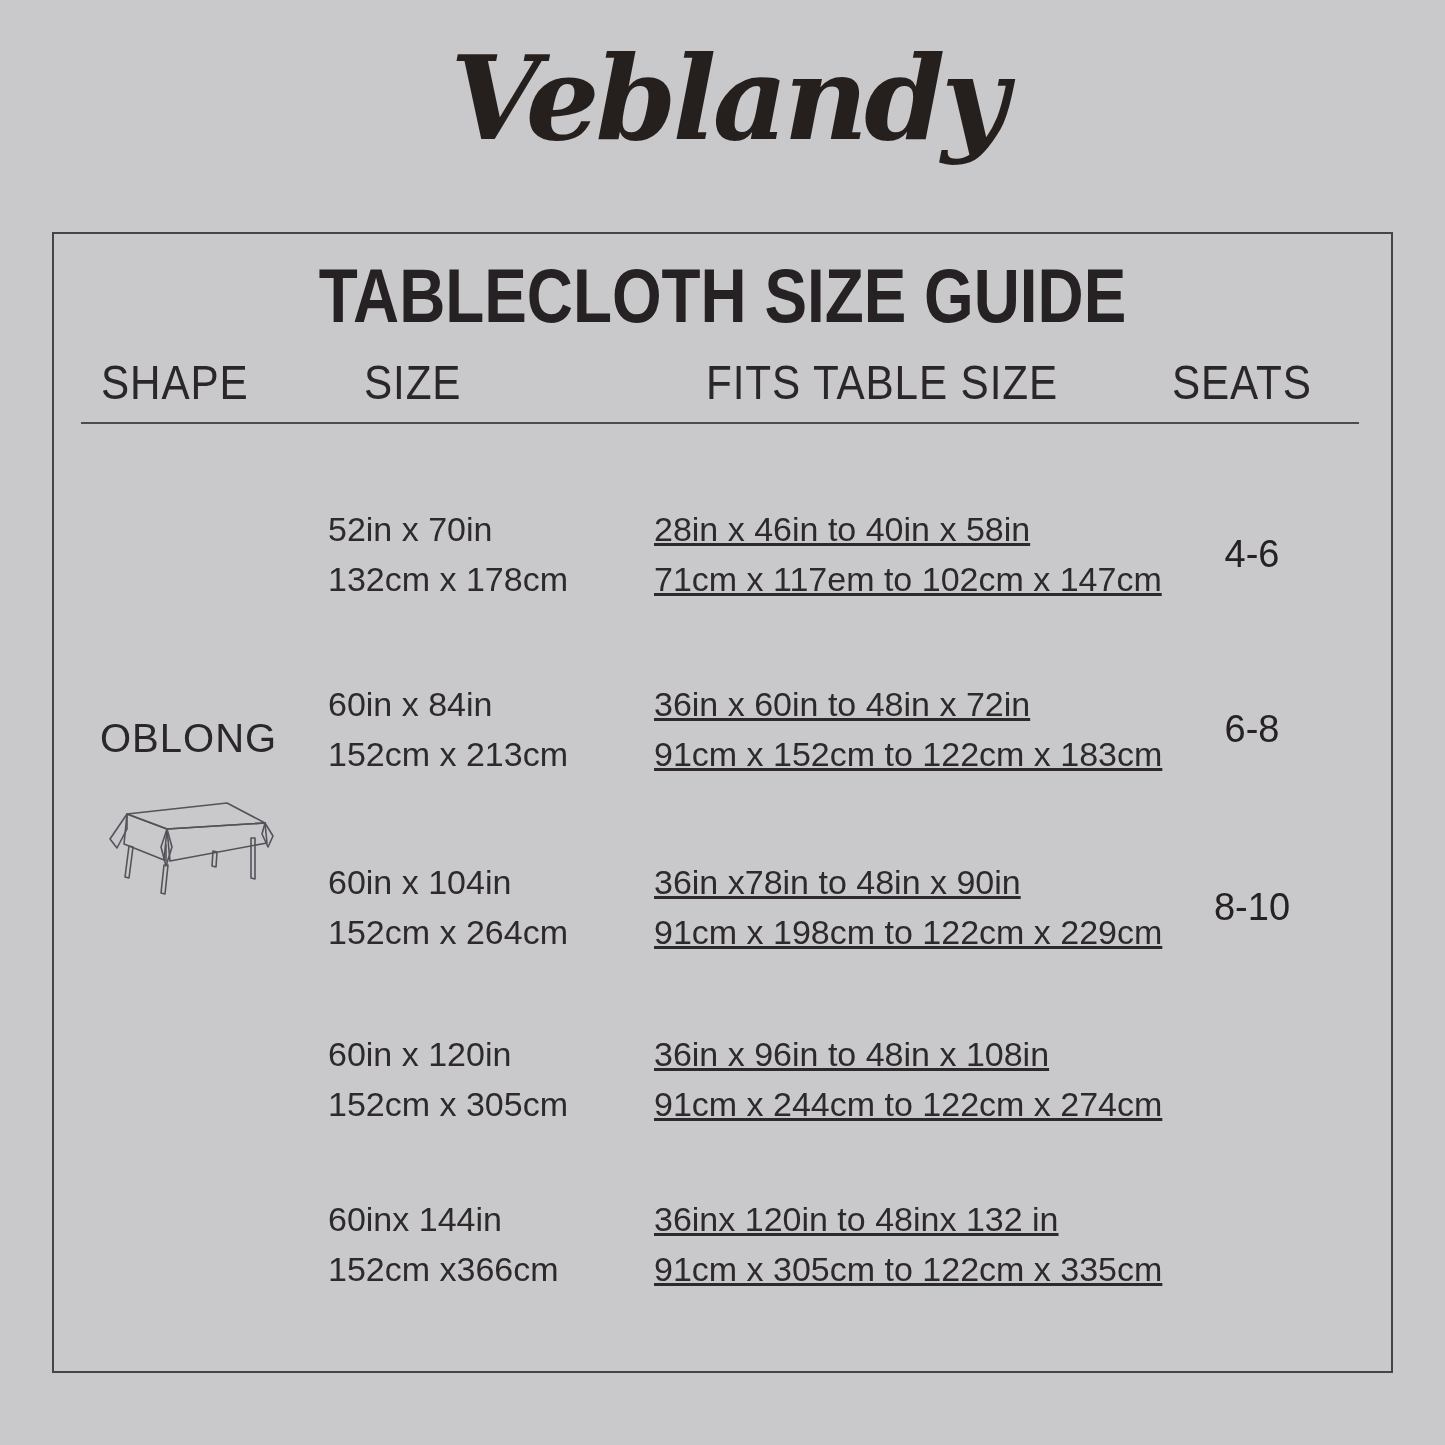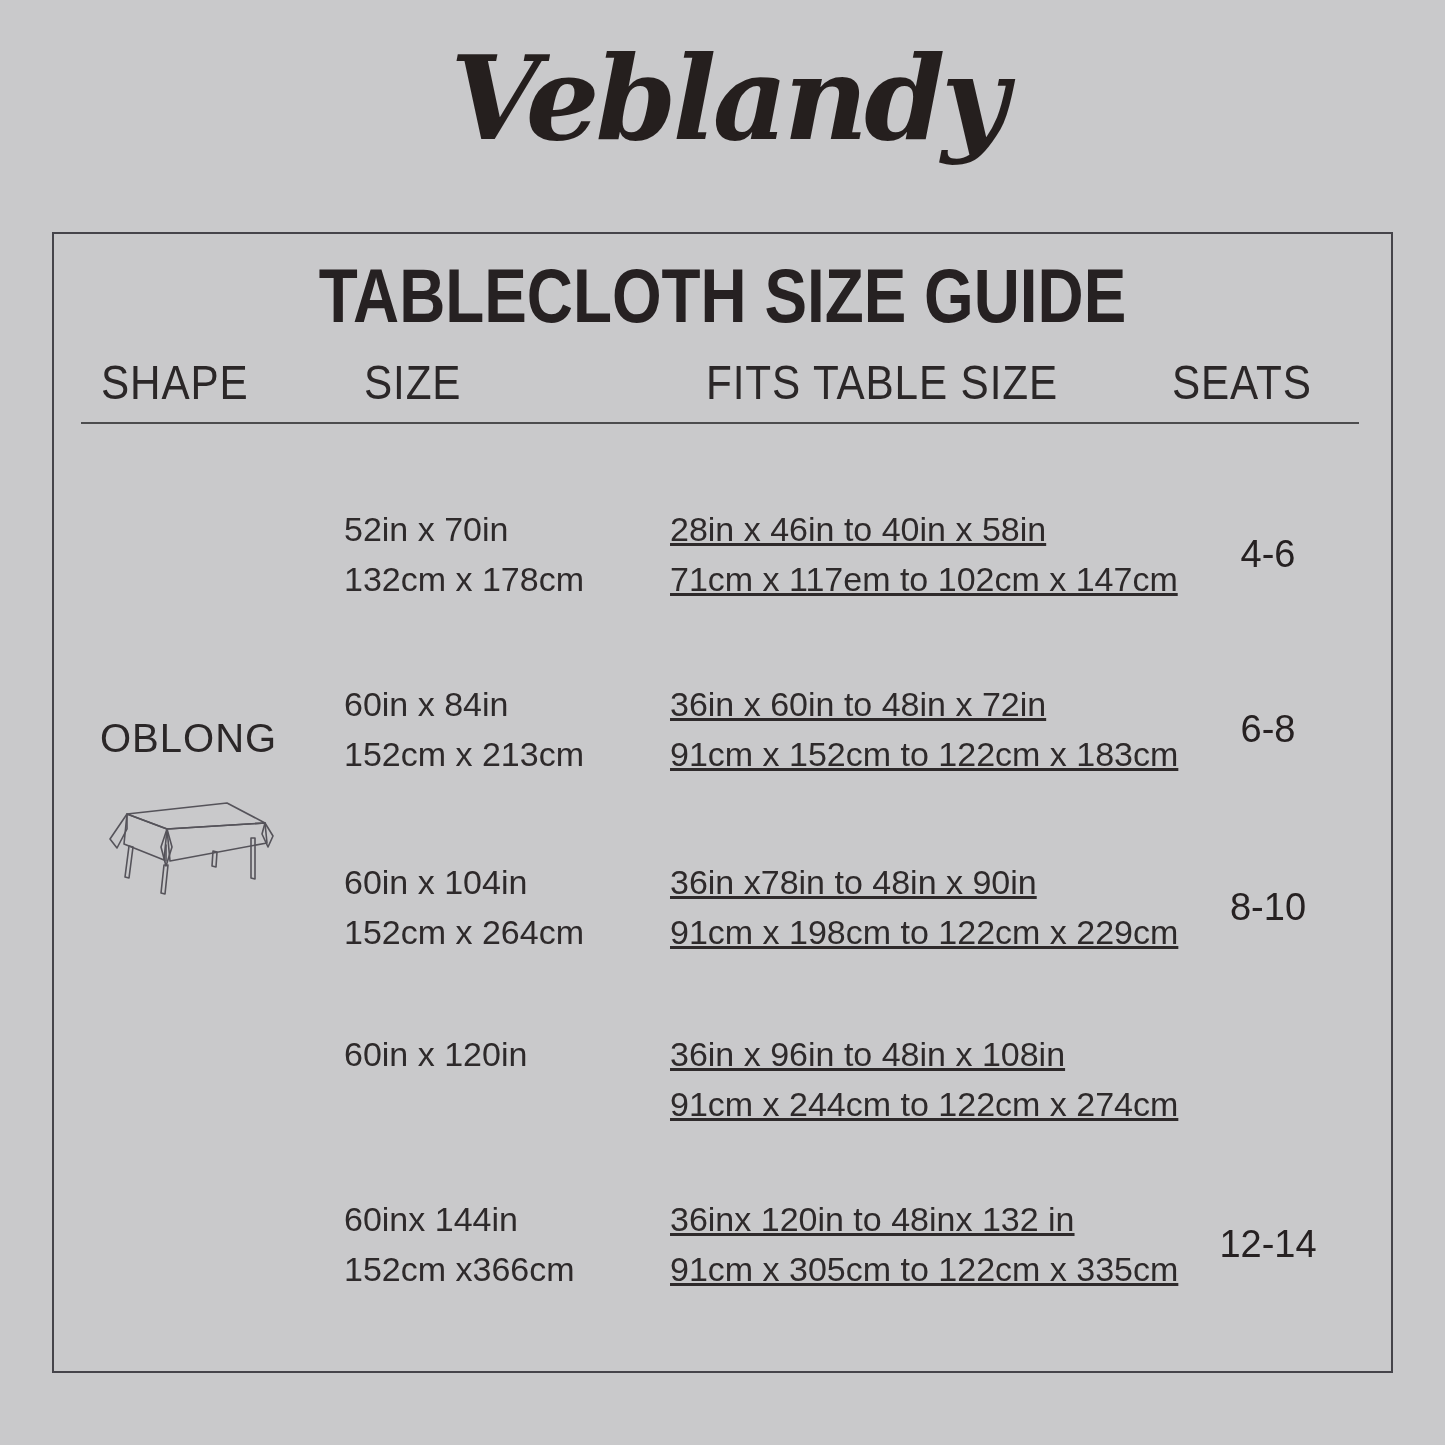--- a/index.html
+++ b/index.html
@@ -58,21 +58,21 @@
   .hdr-fits  { left: 652px; }
   .hdr-seats { left: 1118px; }
   .divider {
     position: absolute;
     top: 188px; left: 27px;
     width: 1278px; height: 0;
     border-top: 2px solid #4c4c4e;
   }
   .row {
     position: absolute;
-    left: 16px; width: 100%; height: 100px;
+    left: 0; width: 100%; height: 100px;
   }
   .row:nth-of-type(1) { top: 270px; }
   .row:nth-of-type(2) { top: 445px; }
   .row:nth-of-type(3) { top: 623px; }
   .row:nth-of-type(4) { top: 795px; }
   .row:nth-of-type(5) { top: 960px; }
   .cell {
     position: absolute;
     top: 0;
     font-size: 34px;
@@ -175,34 +175,34 @@
         <div class="cell cell-fits">
           <div>36in x78in to 48in x 90in</div>
           <div>91cm x 198cm to 122cm x 229cm</div>
         </div>
         <div class="cell cell-seats">8-10</div>
       </div>
 
       <div class="row">
         <div class="cell cell-size">
           <div>60in x 120in</div>
+          <div>152cm x 305cm</div>
         </div>
         <div class="cell cell-fits">
           <div>36in x 96in to 48in x 108in</div>
           <div>91cm x 244cm to 122cm x 274cm</div>
         </div>
       </div>
 
       <div class="row">
         <div class="cell cell-size">
           <div>60inx 144in</div>
           <div>152cm x366cm</div>
         </div>
         <div class="cell cell-fits">
           <div>36inx 120in to 48inx 132 in</div>
           <div>91cm x 305cm to 122cm x 335cm</div>
         </div>
-        <div class="cell cell-seats">12-14</div>
       </div>
 
     </div>
   </div>
 </div>
 
 </body></html>

